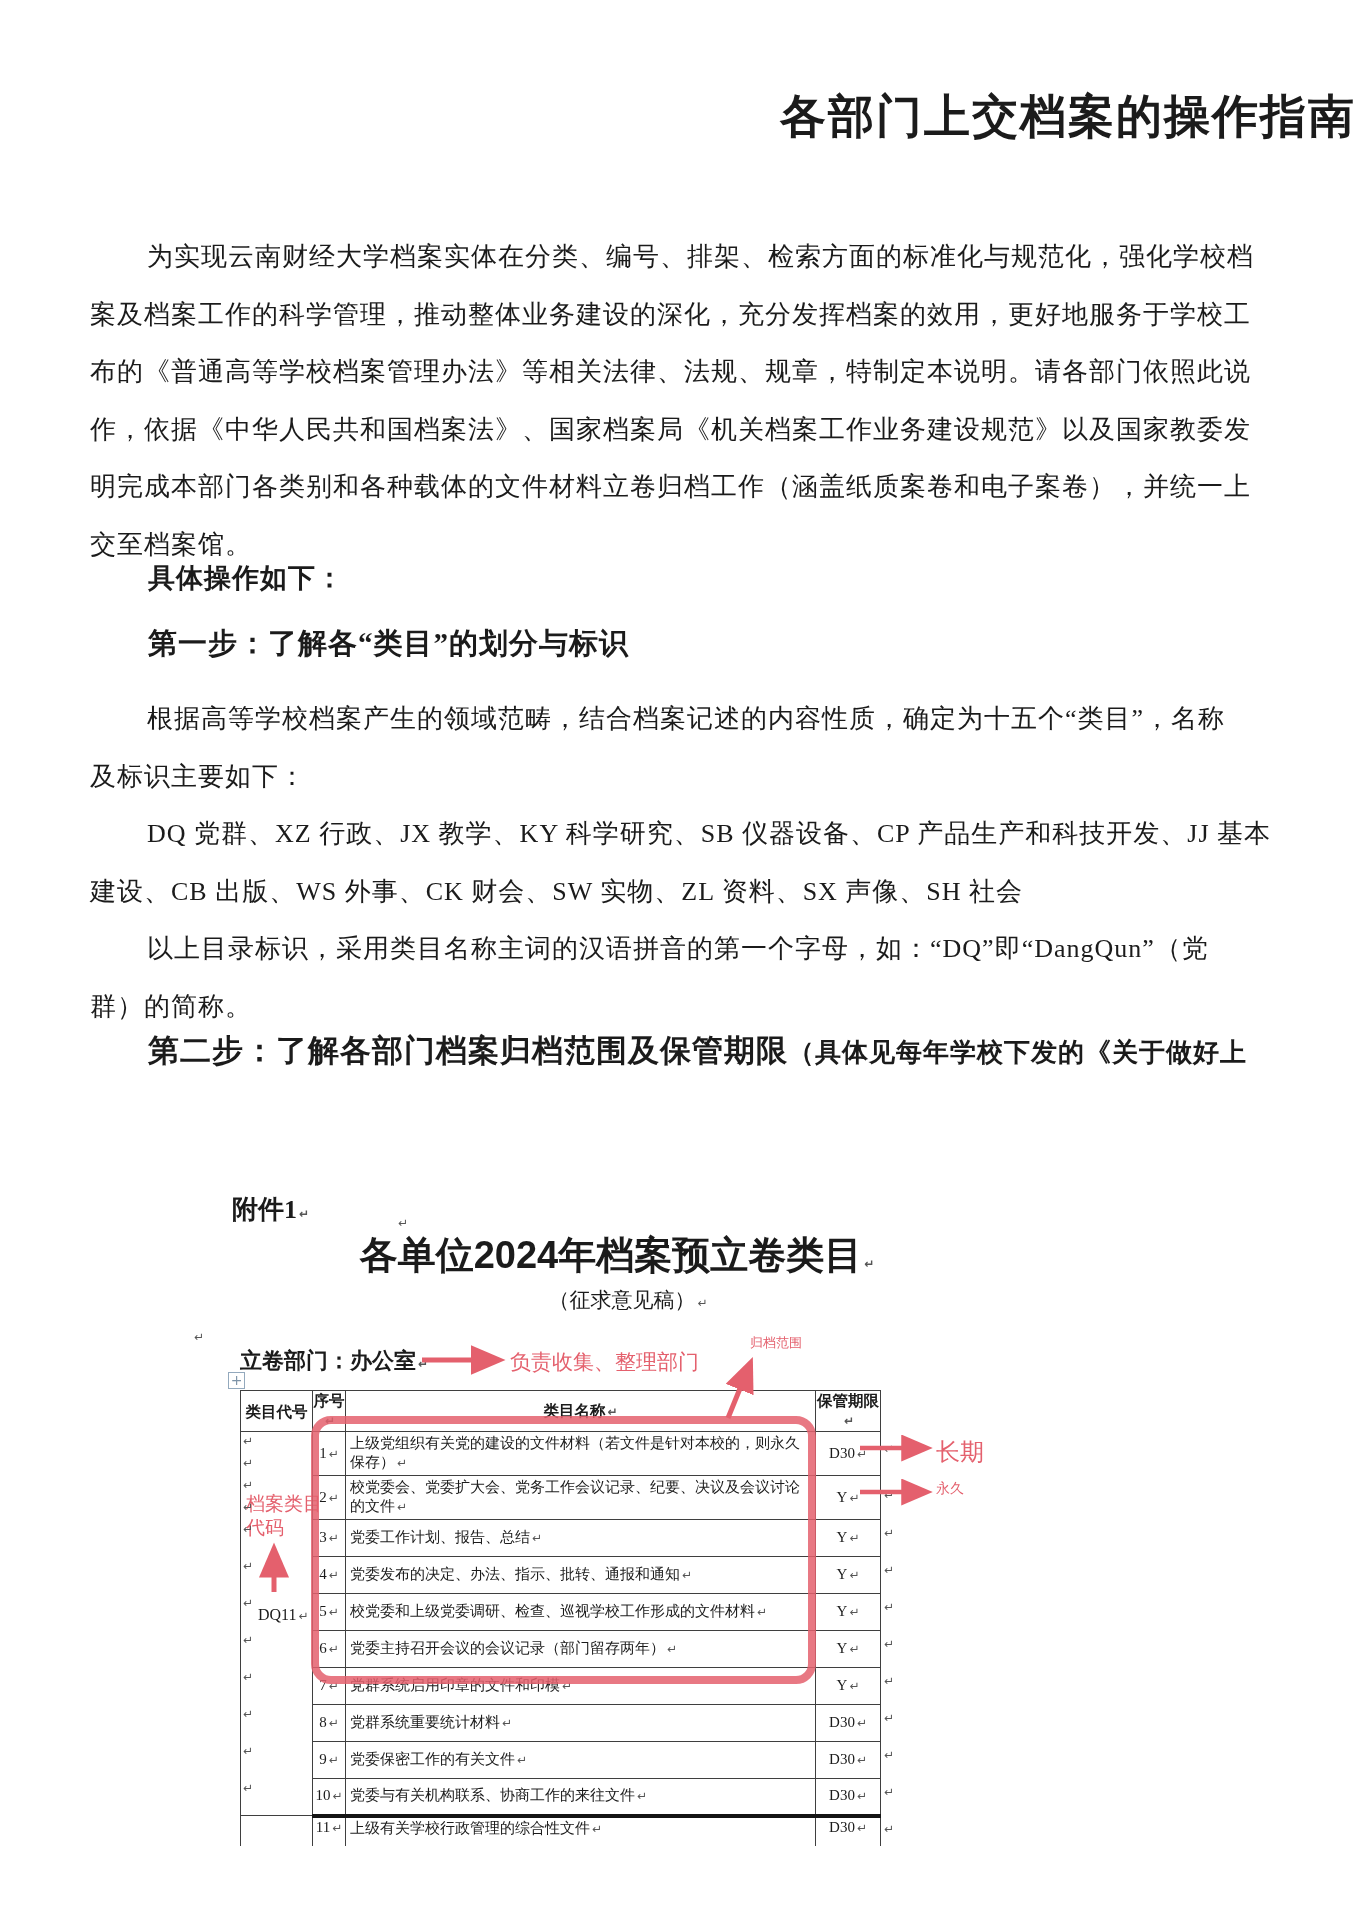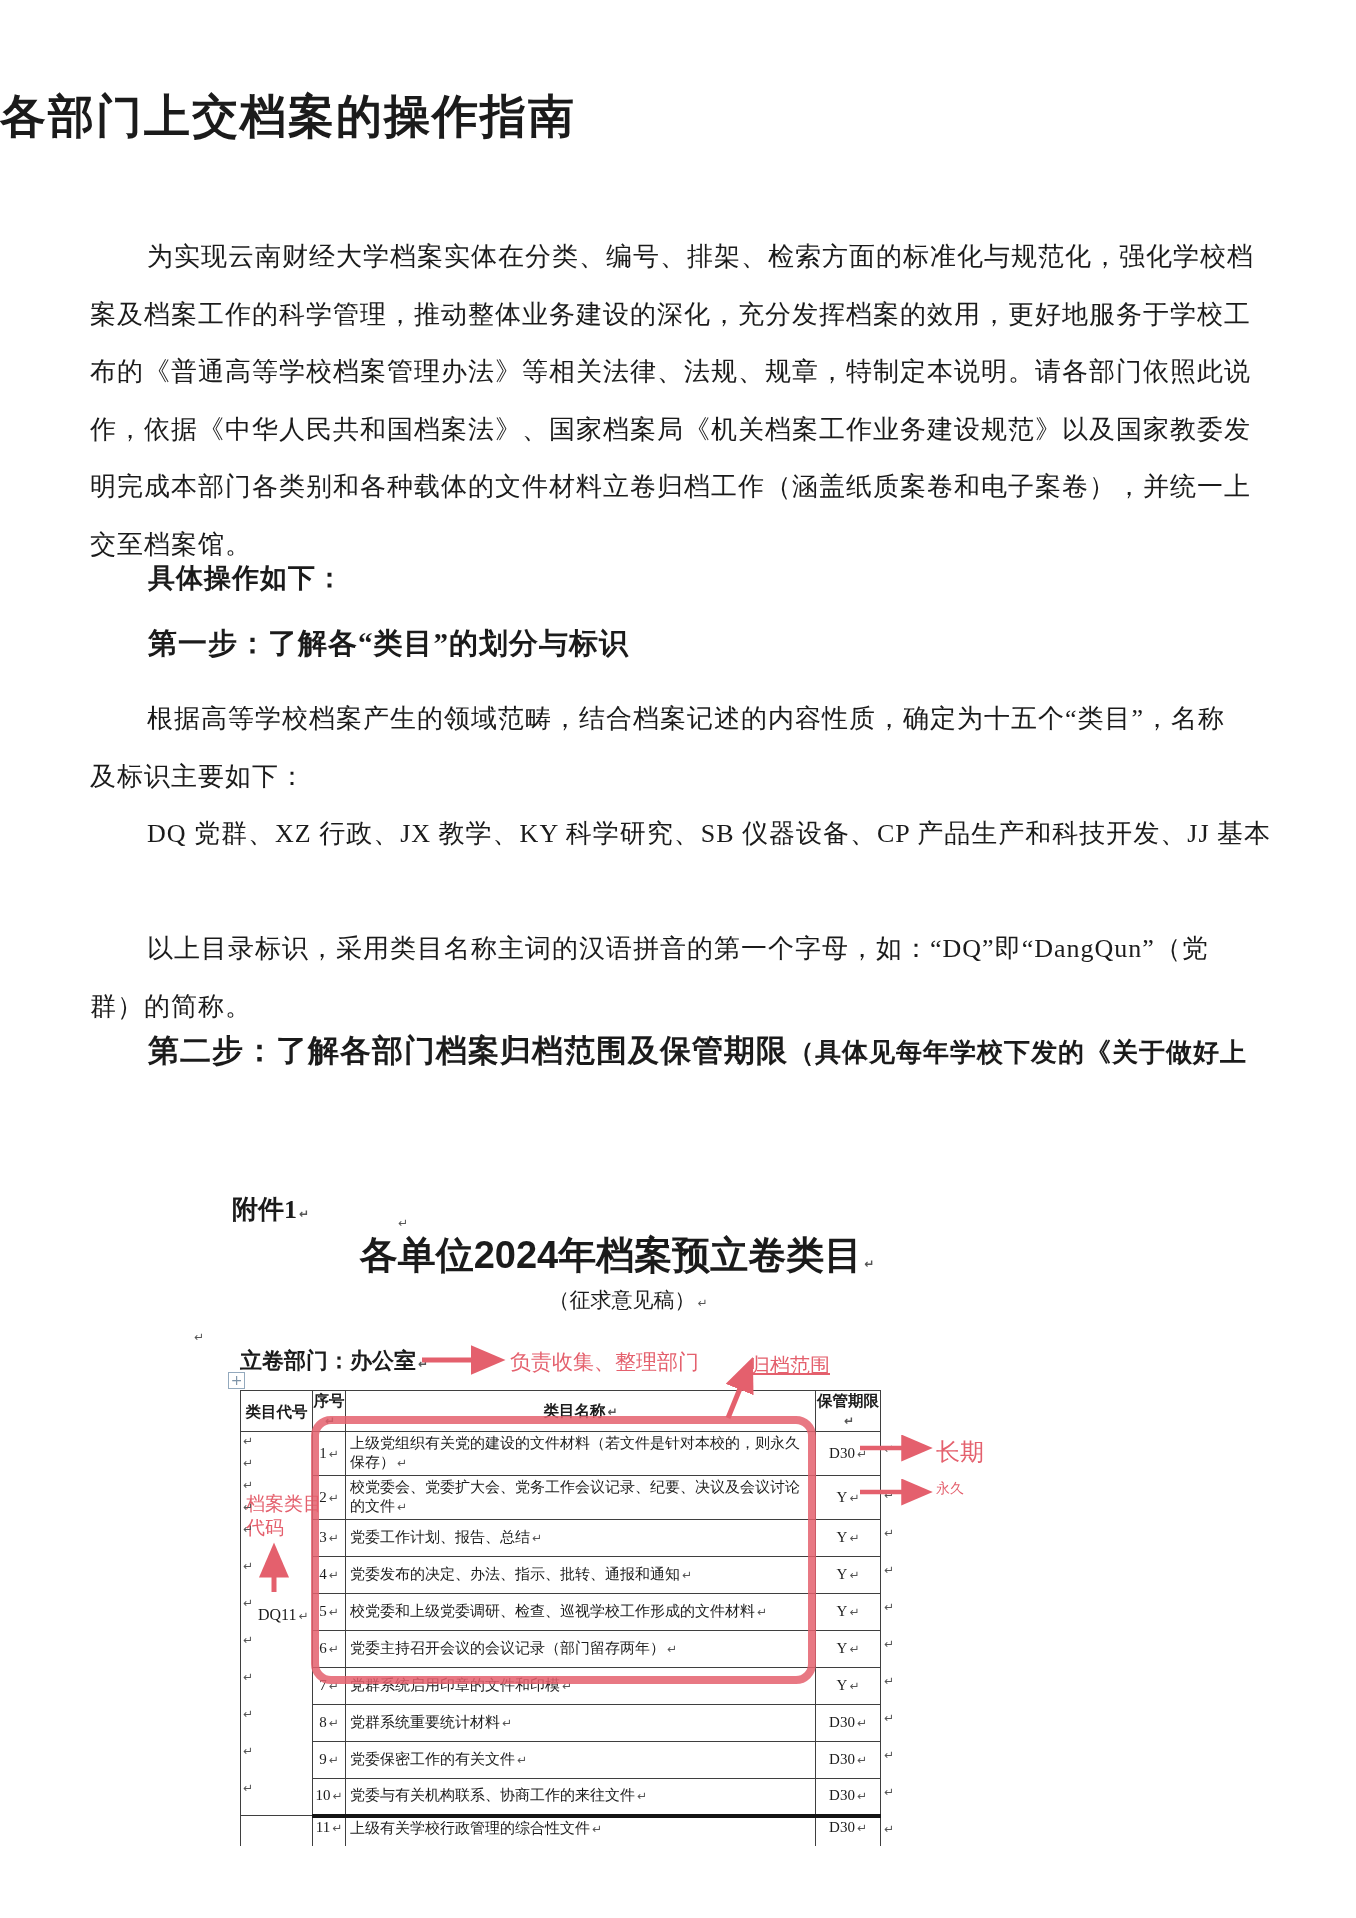--- a/index.html
+++ b/index.html
@@ -5,21 +5,21 @@
   :root { --red: #e4606d; --ink: #1b1b1b; --border: #3f3f3f; }
   * { margin:0; padding:0; box-sizing:border-box; }
   html,body { background:#fff; }
   .page {
     position:relative; width:1356px; height:1918px; background:#ffffff;
     font-family:"Liberation Serif","DejaVu Serif",serif; color:var(--ink);
     overflow:hidden;
   }
   .abs { position:absolute; }
   .doc-title {
-    top:86px; left:0; width:1356px; text-align:left;
+    top:86px; left:0; width:1356px; text-align:right;
     font-family:"Liberation Sans","DejaVu Sans",sans-serif;
     font-size:46px; font-weight:bold; letter-spacing:2px; white-space:nowrap;
   }
   .para { left:90px; width:1180px; font-size:26px; }
   .para .line { height:57.5px; line-height:57.5px; white-space:nowrap; letter-spacing:1px; }
   .para .line.indent { padding-left:57px; }
   .h-ops { top:560px; left:148px; font-size:27px; font-weight:bold; letter-spacing:1px; }
   .h-step1 { top:624px; left:148px; font-size:29px; font-weight:bold; letter-spacing:1px; }
   .h-step2-l1 { top:1030px; left:148px; font-weight:bold; white-space:nowrap; }
   .h-step2-l1 .big { font-size:31px; letter-spacing:1px; }
@@ -29,21 +29,21 @@
   .attach { top:1192px; left:232px; font-size:26px; font-weight:bold; }
   .fig-title {
     top:1230px; left:617px; transform:translateX(-50%); white-space:nowrap;
     font-family:"Liberation Sans","DejaVu Sans",sans-serif; font-size:38px; font-weight:bold;
   }
   .fig-subtitle { top:1286px; left:628px; transform:translateX(-50%); font-size:21px; white-space:nowrap; }
   .figure { top:1330px; left:0; width:1356px; height:540px; }
   .dept { left:240px; top:16px; font-size:22px; font-weight:bold; white-space:nowrap; }
   .red-note { color:var(--red); white-space:nowrap; font-family:"Liberation Serif","DejaVu Serif",serif; }
   .note-collect { left:510px; top:18px; font-size:21px; }
-  .note-scope { left:750px; top:22px; font-size:20px;text-decoration:underline; }
+  .note-scope { left:750px; top:4px; font-size:13px; }
   .note-code { left:246px; top:162px; font-size:19px; line-height:24px; }
   .note-long { left:936px; top:106px; font-size:24px; }
   .note-perm { left:936px; top:150px; font-size:14px; }
   .dq11 { left:258px; top:276px; font-size:16px; white-space:nowrap; }
   .pilcrow { color:#555; font-size:12px; font-family:"DejaVu Sans",sans-serif; padding-left:2px; }
   .pc-abs { position:absolute; color:#555; font-size:12px; font-family:"DejaVu Sans",sans-serif; }
   .move-handle {
     left:228px; top:42px; width:17px; height:17px; border:1px solid #93a9bd;
     color:#7d93a7; font-size:14px; line-height:14px; text-align:center;
     font-family:"DejaVu Sans",sans-serif;
@@ -84,20 +84,21 @@
 
   <div class="abs h-ops">具体操作如下：</div>
   <div class="abs h-step1">第一步：了解各“类目”的划分与标识</div>
 
   <div class="abs para" style="top:690px">
       <div class="line indent">根据高等学校档案产生的领域范畴，结合档案记述的内容性质，确定为十五个“类目”，名称</div>
       <div class="line">及标识主要如下：</div>
     </div>
   <div class="abs para" style="top:805px">
       <div class="line indent">DQ 党群、XZ 行政、JX  教学、KY 科学研究、SB 仪器设备、CP 产品生产和科技开发、JJ 基本</div>
+      <div class="line">建设、CB 出版、WS 外事、CK 财会、SW 实物、ZL 资料、SX 声像、SH 社会</div>
     </div>
   <div class="abs para" style="top:920px">
       <div class="line indent">以上目录标识，采用类目名称主词的汉语拼音的第一个字母，如：“DQ”即“DangQun”（党</div>
       <div class="line">群）的简称。</div>
     </div>
 
   <div class="abs h-step2-l1">
     <span class="big">第二步：了解各部门档案归档范围及保管期限</span><span class="small">（具体见每年学校下发的《关于做好上</span>
   </div>
 

